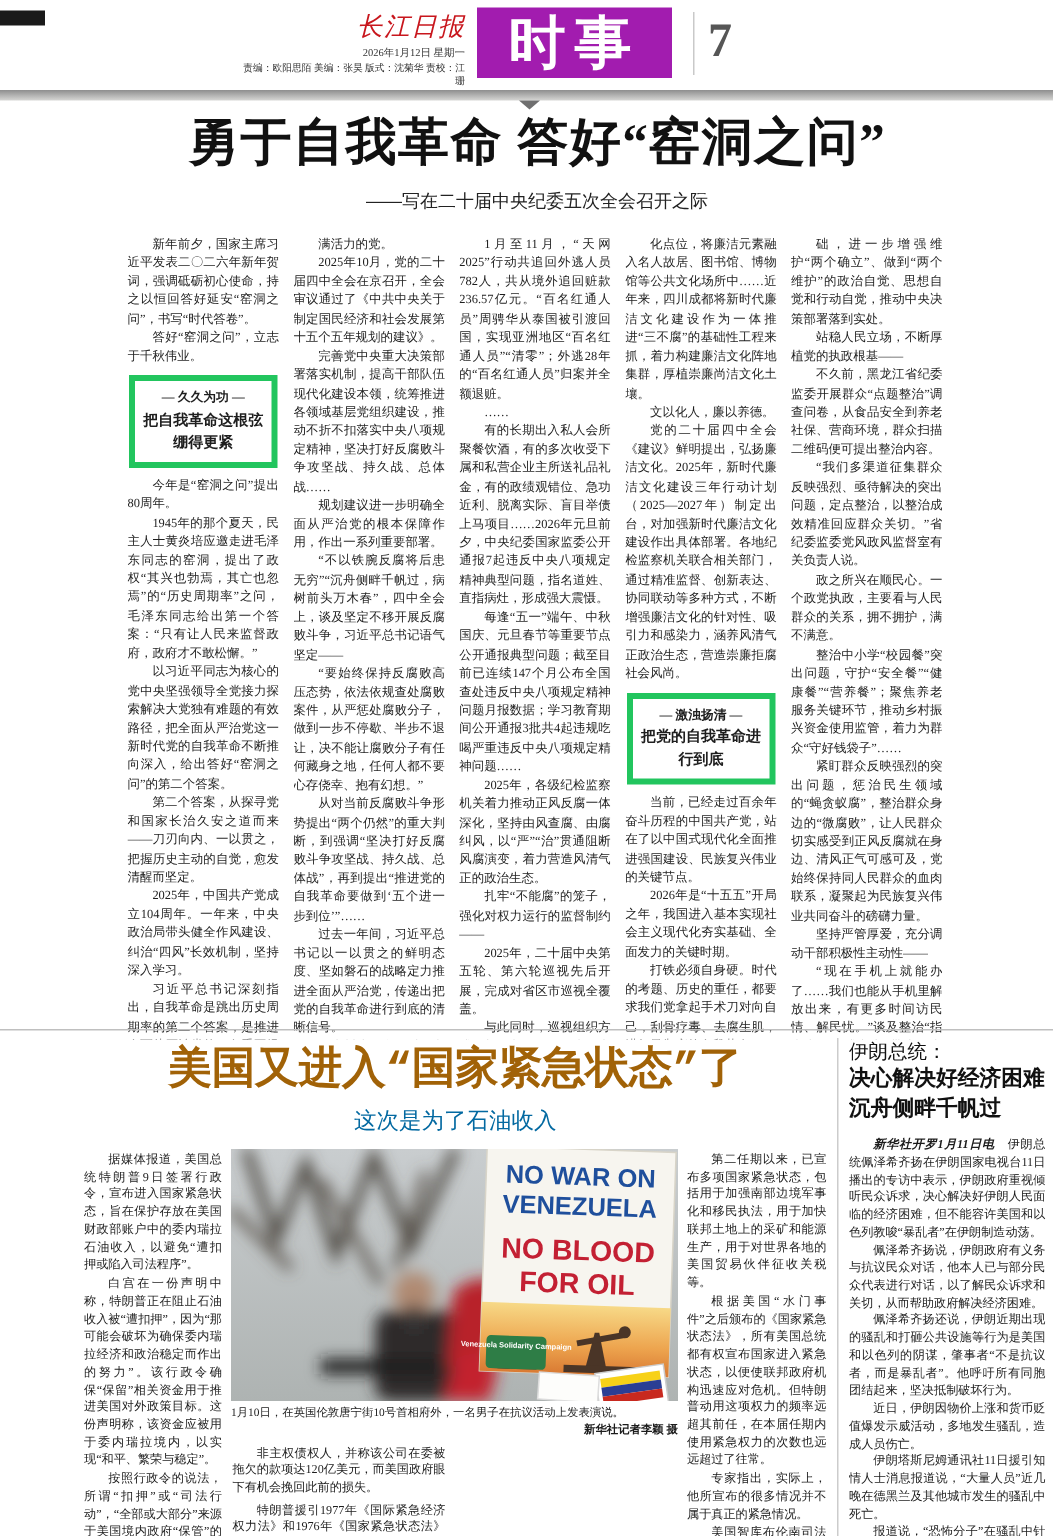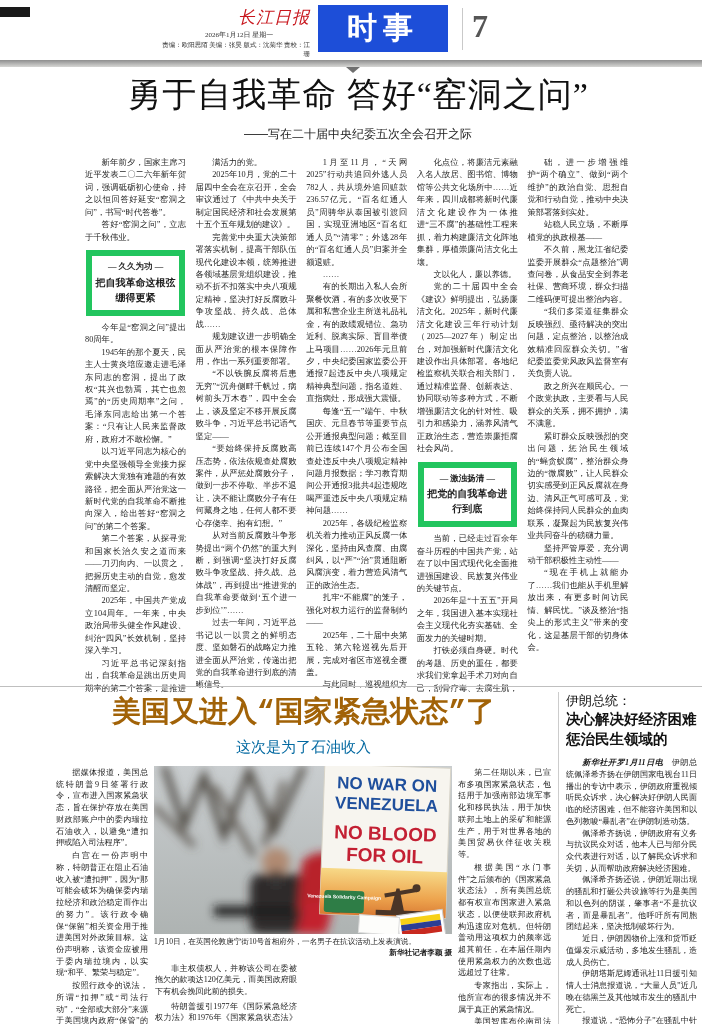--- a/index.html
+++ b/index.html
@@ -3,43 +3,43 @@
 <meta charset="utf-8">
 <style>
   html,body{margin:0;padding:0;background:#ffffff;}
   #page{position:relative;width:702px;height:1024px;background:#fff;overflow:hidden;
         font-family:"Liberation Serif","DejaVu Serif",serif;color:#1c1c1c;}
   
   #regmark{position:absolute;left:0;top:7px;width:30px;height:10px;background:#1a1a1a;}
   #masthead{position:absolute;left:0;top:0;width:702px;height:58px;}
   #logo{position:absolute;left:238px;top:6px;width:70px;height:26px;color:#c8161d;
         font-weight:400;font-style:italic;font-size:17px;letter-spacing:1px;white-space:nowrap;}
-  #dateline{position:absolute;left:205px;top:30px;width:105px;text-align:left;font-size:7px;color:#333;}
+  #dateline{position:absolute;left:205px;top:30px;width:105px;text-align:right;font-size:7px;color:#333;}
   #staffline{position:absolute;left:160px;top:41px;width:150px;text-align:right;font-size:6.5px;color:#333;}
-  #sectionbox{position:absolute;left:318px;top:5px;width:130px;height:47px;background:#1d4ed8;
+  #sectionbox{position:absolute;left:318px;top:5px;width:130px;height:47px;background:#a21caf;
         color:#fff;display:flex;align-items:center;justify-content:center;
-        font-family:"Liberation Sans","DejaVu Sans",sans-serif;font-weight:900;font-size:30px;letter-spacing:6px;}
+        font-family:"Liberation Sans","DejaVu Sans",sans-serif;font-weight:900;font-size:38px;letter-spacing:6px;}
   #pagenum-rule{position:absolute;left:462px;top:8px;width:1px;height:42px;background:#c9c9c9;}
   #pagenum{position:absolute;left:472px;top:8px;font-size:32px;font-weight:700;color:#565656;}
   #topbar{position:absolute;left:0;top:60px;width:702px;height:7px;
         background:linear-gradient(#8e8e8e,#d6d6d4);}
   #topbar-arrow{position:absolute;left:346px;top:67px;width:0;height:0;
         border-left:7px solid transparent;border-right:7px solid transparent;border-top:6px solid #6f6f6f;}
   
   #main-art{position:absolute;left:85px;top:72px;width:546px;}
-  #main-headline{text-align:center;font-size:34px;font-weight:400;letter-spacing:1px;color:#111;
+  #main-headline{text-align:center;font-size:34px;font-weight:700;letter-spacing:1px;color:#111;
         font-family:"Liberation Serif","DejaVu Serif",serif;}
   #main-subtitle{text-align:center;font-size:12px;margin-top:8px;color:#222;
         font-family:"Liberation Sans","DejaVu Sans",sans-serif;}
   #main-cols{display:flex;margin-top:14px;height:536px;overflow:hidden;}
   .mcol{width:101px;margin-right:9.6px;height:536px;overflow:hidden;
         font-size:8.3px;line-height:1.5;text-align:justify;color:#1e1e1e;}
   .mcol:last-child{margin-right:0;}
   .mcol p{margin:0;text-indent:2em;}
-  .boxhead{border:6px solid #22c55e;margin:6px 1px;padding:4px 2px 5px;text-align:center;}
+  .boxhead{border:4px solid #22c55e;margin:6px 1px;padding:4px 2px 5px;text-align:center;}
   .boxhead .l1{font-size:8.5px;font-weight:700;}
   .boxhead .l1::before{content:"— ";}
   .boxhead .l1::after{content:" —";}
   .boxhead .l2{font-size:10px;font-weight:700;margin-top:2px;}
   .byline-b{font-weight:700;font-style:italic;}
   
   #mid-rule{position:absolute;left:0;top:686px;width:702px;height:1px;background:#bfbfbf;}
   #vert-rule{position:absolute;left:558px;top:692px;width:1px;height:332px;background:#cccccc;}
   
   #us-art{position:absolute;left:55px;top:692px;width:497px;height:332px;overflow:hidden;}
@@ -150,20 +150,21 @@
             <p>打铁必须自身硬。时代的考题、历史的重任，都要求我们党拿起手术刀对向自己，刮骨疗毒、去腐生肌，进行最彻底的自我革命。</p>
           </div>
       </div>
       <div class="mcol">
         <div>
             <p>础，进一步增强维护“两个确立”、做到“两个维护”的政治自觉、思想自觉和行动自觉，推动中央决策部署落到实处。</p>
             <p>站稳人民立场，不断厚植党的执政根基——</p>
             <p>不久前，黑龙江省纪委监委开展群众“点题整治”调查问卷，从食品安全到养老社保、营商环境，群众扫描二维码便可提出整治内容。</p>
             <p>“我们多渠道征集群众反映强烈、亟待解决的突出问题，定点整治，以整治成效精准回应群众关切。”省纪委监委党风政风监督室有关负责人说。</p>
             <p>政之所兴在顺民心。一个政党执政，主要看与人民群众的关系，拥不拥护，满不满意。</p>
+            <p>整治中小学“校园餐”突出问题，守护“安全餐”“健康餐”“营养餐”；聚焦养老服务关键环节，推动乡村振兴资金使用监管，着力为群众“守好钱袋子”……</p>
             <p>紧盯群众反映强烈的突出问题，惩治民生领域的“蝇贪蚁腐”，整治群众身边的“微腐败”，让人民群众切实感受到正风反腐就在身边、清风正气可感可及，党始终保持同人民群众的血肉联系，凝聚起为民族复兴伟业共同奋斗的磅礴力量。</p>
             <p>坚持严管厚爱，充分调动干部积极性主动性——</p>
             <p>“现在手机上就能办了……我们也能从手机里解放出来，有更多时间访民情、解民忧。”谈及整治“指尖上的形式主义”带来的变化，这是基层干部的切身体会。</p>
           </div>
 
       </div>
     </div>
   </div>
 
   <div id="mid-rule"></div>
@@ -265,21 +266,21 @@
             <p>美国智库布伦南司法研究中心一篇文章指出，“紧急权力并非旨在赋予总统绕过国会、独断专行的权力”，人为制造紧急状态以推进经济和外交政策目标是滥用权力。</p>
           </div>
 
       </div>
     </div>
   </div>
 
   <div id="iran-art">
     <div id="iran-kicker">伊朗总统：</div>
     <div class="iran-hl">决心解决好经济困难</div>
-    <div class="iran-hl">惩治民生领域的</div>
+    <div class="iran-hl">沉舟侧畔千帆过</div>
     <div id="iran-body">
       <p><span class="byline-b">新华社开罗1月11日电</span><span>　伊朗总统佩泽希齐扬在伊朗国家电视台11日播出的专访中表示，伊朗政府重视倾听民众诉求，决心解决好伊朗人民面临的经济困难，但不能容许美国和以色列教唆“暴乱者”在伊朗制造动荡。</span></p>
       <div>
           <p>佩泽希齐扬说，伊朗政府有义务与抗议民众对话，他本人已与部分民众代表进行对话，以了解民众诉求和关切，从而帮助政府解决经济困难。</p>
           <p>佩泽希齐扬还说，伊朗近期出现的骚乱和打砸公共设施等行为是美国和以色列的阴谋，肇事者“不是抗议者，而是暴乱者”。他呼吁所有同胞团结起来，坚决抵制破坏行为。</p>
           <p>近日，伊朗因物价上涨和货币贬值爆发示威活动，多地发生骚乱，造成人员伤亡。</p>
           <p>伊朗塔斯尼姆通讯社11日援引知情人士消息报道说，“大量人员”近几晚在德黑兰及其他城市发生的骚乱中死亡。</p>
           <p>报道说，“恐怖分子”在骚乱中针对军警人员发动袭击，造成“大量军警殉职”，他们还试图在街头杀害妇女、儿童等。此外，这些人还袭击营业的商铺、仓库、公共交通工具、政府机构及军警设施。暴徒在袭击中使用了自制爆炸物、刀具等。</p>
         </div>
     </div>

